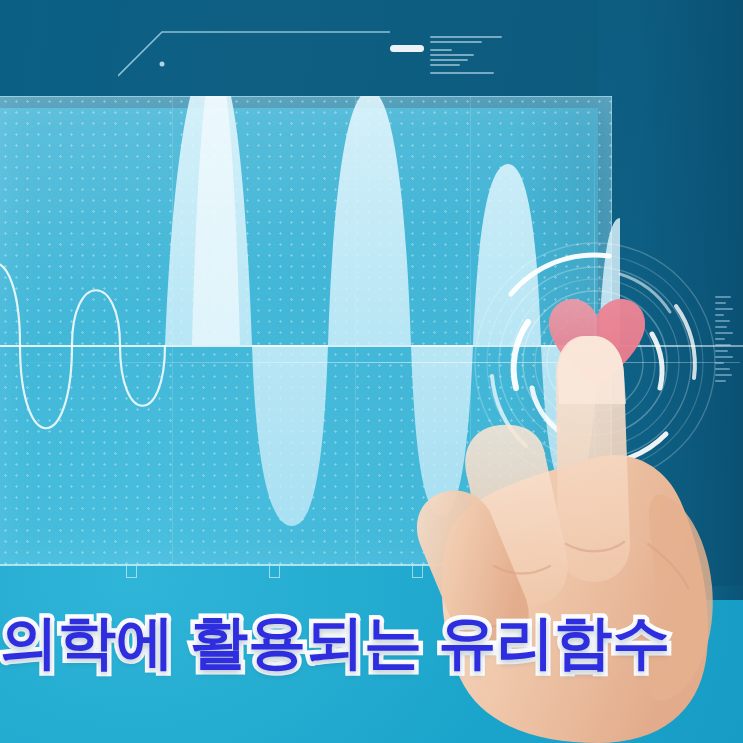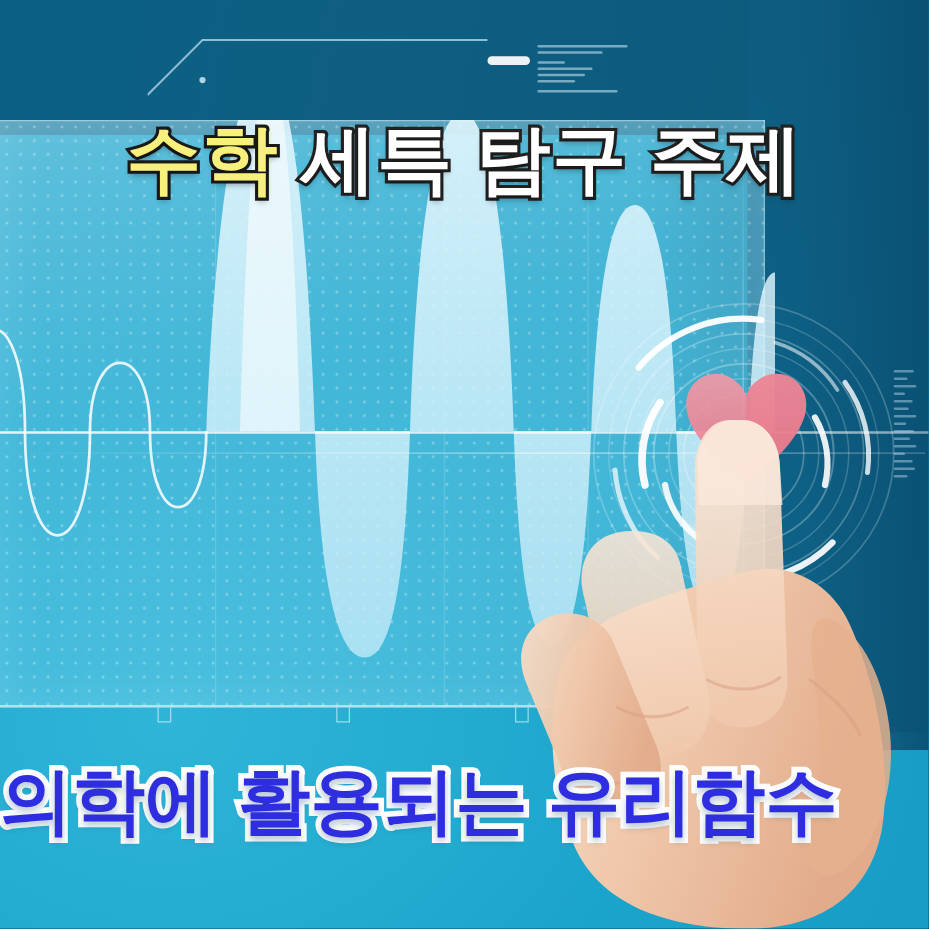--- a/index.html
+++ b/index.html
@@ -285,17 +285,16 @@
     <div class="rl" style="width:10px"></div>
     <div class="rl" style="width:16px"></div>
     <div class="rl" style="width:13px"></div>
     <div class="rl" style="width:18px"></div>
     <div class="rl" style="width:9px"></div>
     <div class="rl" style="width:15px"></div>
     <div class="rl" style="width:17px"></div>
     <div class="rl" style="width:11px"></div>
   </div>
 
-  <div class="title"><span class="hl">수학</span><span class="wt"> 세특 탐구 주제</span></div>
 
   <div class="subtitle">의학에 활용되는 유리함수</div>
 
 </div>
 
 </body></html>

